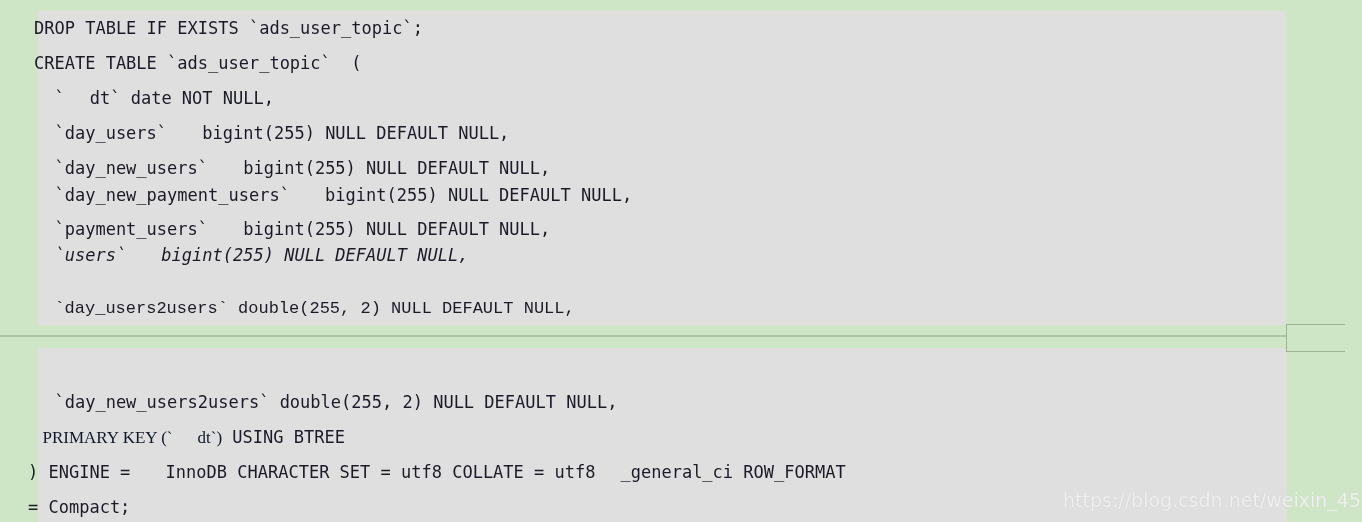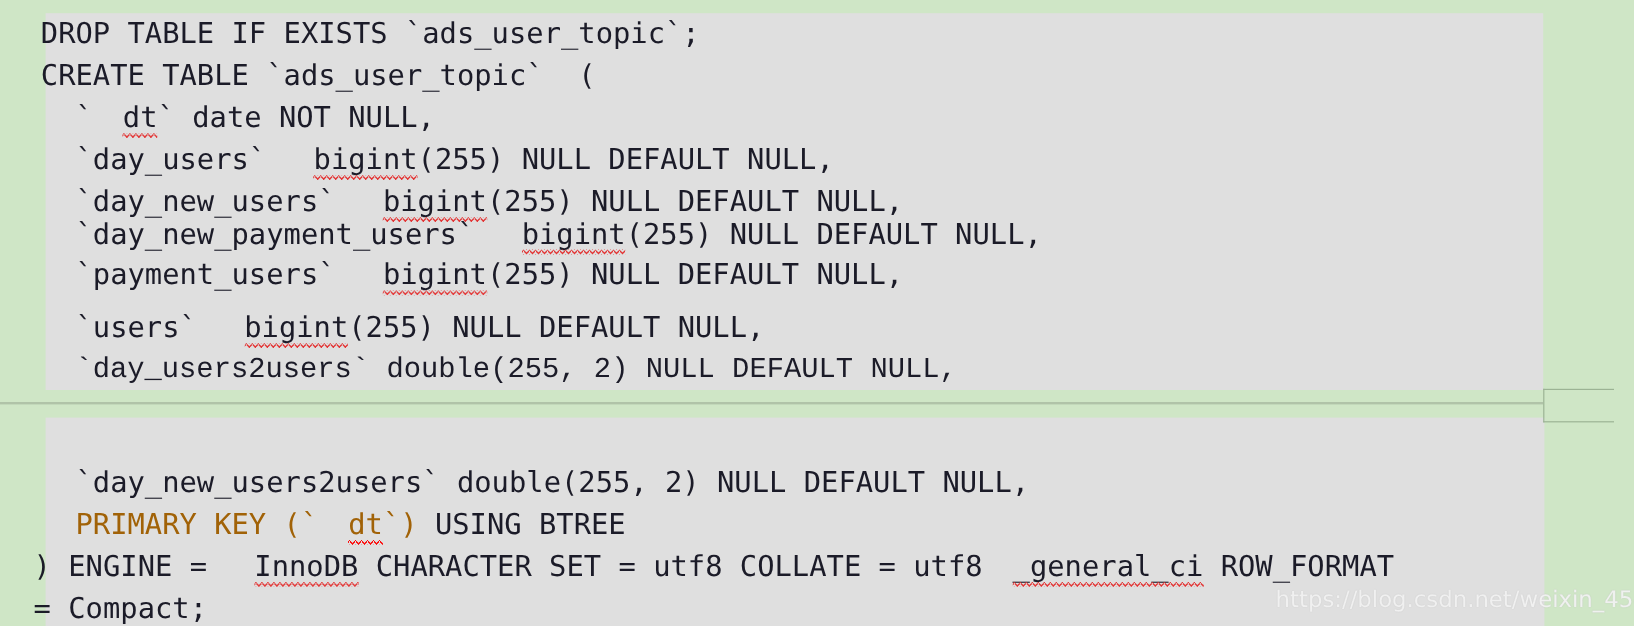--- a/index.html
+++ b/index.html
@@ -55,30 +55,31 @@
   }
   .code-layer .line {
     pointer-events: auto;
   }
 
   .line {
     position: absolute;
     left: 34px;
     white-space: pre;
     font-family: "DejaVu Sans Mono", "Liberation Mono", monospace;
-    font-size: 24px;
+    font-size: 17px;
     line-height: 35px;
     height: 35px;
     color: #1b1b28;
     letter-spacing: 0px;
     font-weight: 400;
   }
 
   .kw-red {
-    color: #a16207;
+    color: #0f172a;
+    font-family: Liberation Serif, serif;
   }
 
   
   .sp {
     position: relative;
     display: inline-block;
     margin-left: 25px;
   }
   .sp::after {
     content: "";
@@ -166,21 +167,21 @@
     <div class="line" style="top:81px;"><span>  `</span><span class="sp">dt</span><span>` date NOT NULL,</span></div>
 
     <div class="line" style="top:116px;"><span>  `day_users` </span><span class="sp">bigint</span><span>(255) NULL DEFAULT NULL,</span></div>
 
     <div class="line" style="top:151px;"><span>  `day_new_users` </span><span class="sp">bigint</span><span>(255) NULL DEFAULT NULL,</span></div>
 
     <div class="line" style="top:178px;text-align:right;"><span>  `day_new_payment_users` </span><span class="sp">bigint</span><span>(255) NULL DEFAULT NULL,</span></div>
 
     <div class="line" style="top:212px;"><span>  `payment_users` </span><span class="sp">bigint</span><span>(255) NULL DEFAULT NULL,</span></div>
 
-    <div class="line" style="top:256px;"><span>  `users` </span><span class="sp">bigint</span><span>(255) NULL DEFAULT NULL,</span></div>
+    <div class="line" style="top:238px;font-style:italic;"><span>  `users` </span><span class="sp">bigint</span><span>(255) NULL DEFAULT NULL,</span></div>
 
     <div class="line" style="top:291px;font-family:Liberation Mono, monospace;">  `day_users2users` double(255, 2) NULL DEFAULT NULL,</div>
 
 
     <div class="line" style="top:385px;">  `day_new_users2users` double(255, 2) NULL DEFAULT NULL,</div>
 
     <div class="line" style="top:420px;"><span class="kw-red">  PRIMARY KEY (`</span><span class="kw-red sp sp-red">dt</span><span class="kw-red">`)</span><span> USING BTREE</span></div>
 
     <div class="line" style="top:455px;left:28px;"><span>) ENGINE = </span><span class="sp">InnoDB</span><span> CHARACTER SET = utf8 COLLATE = utf8</span><span class="sp">_general_ci</span><span> ROW_FORMAT</span></div>
 

